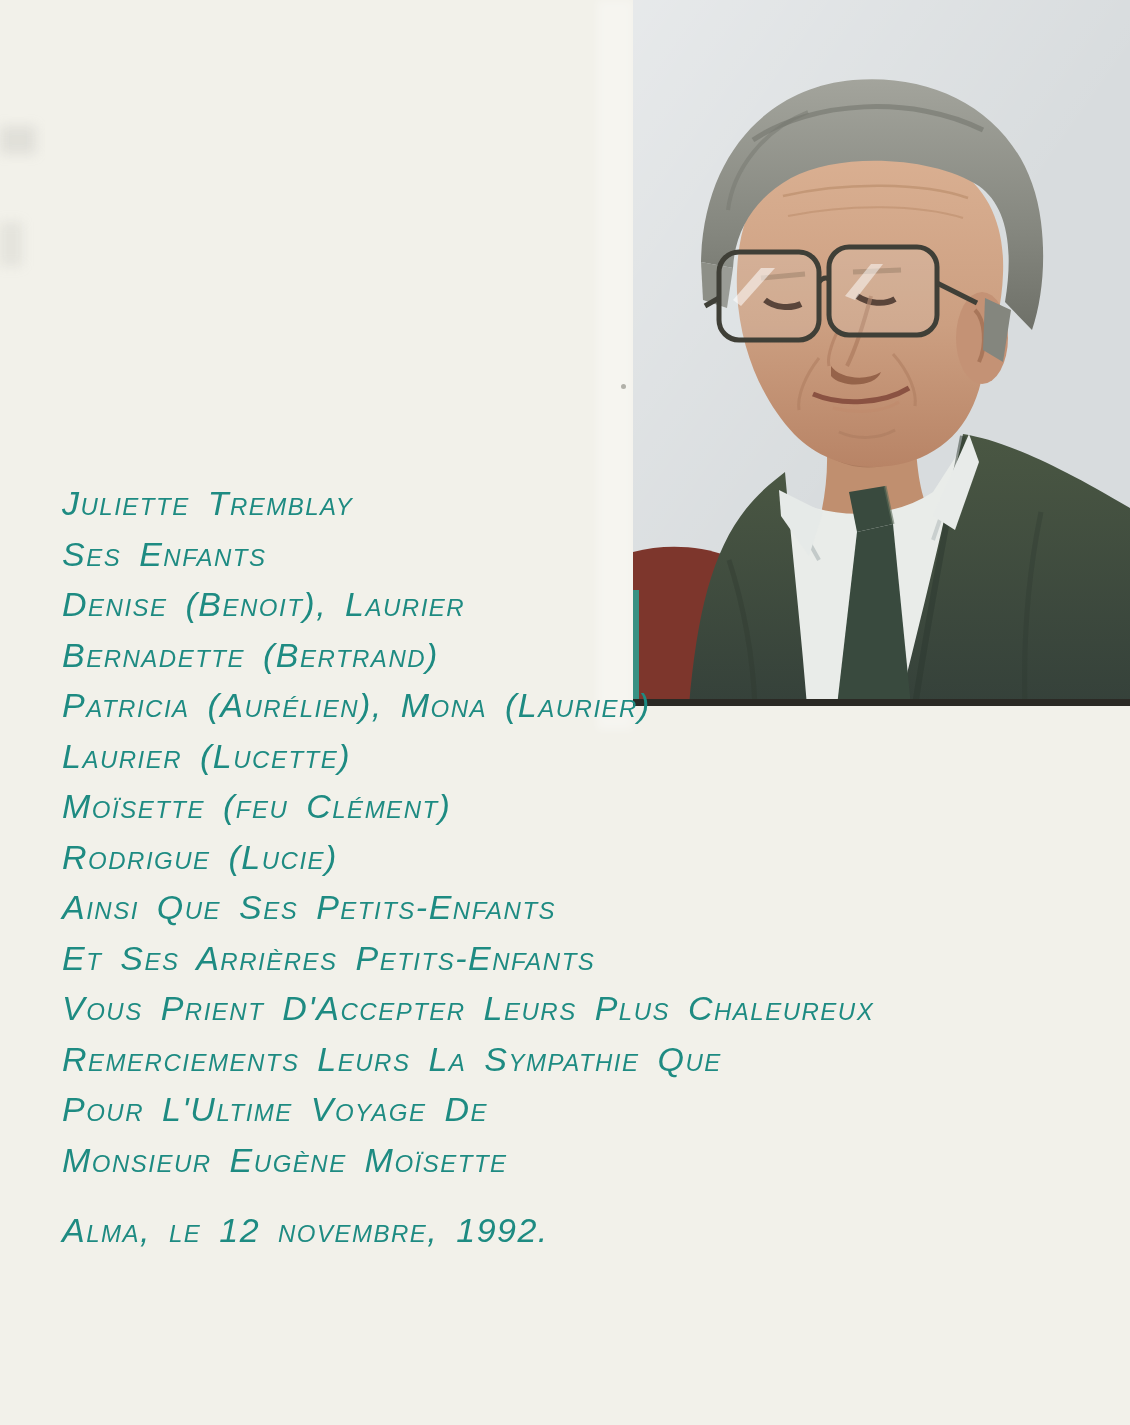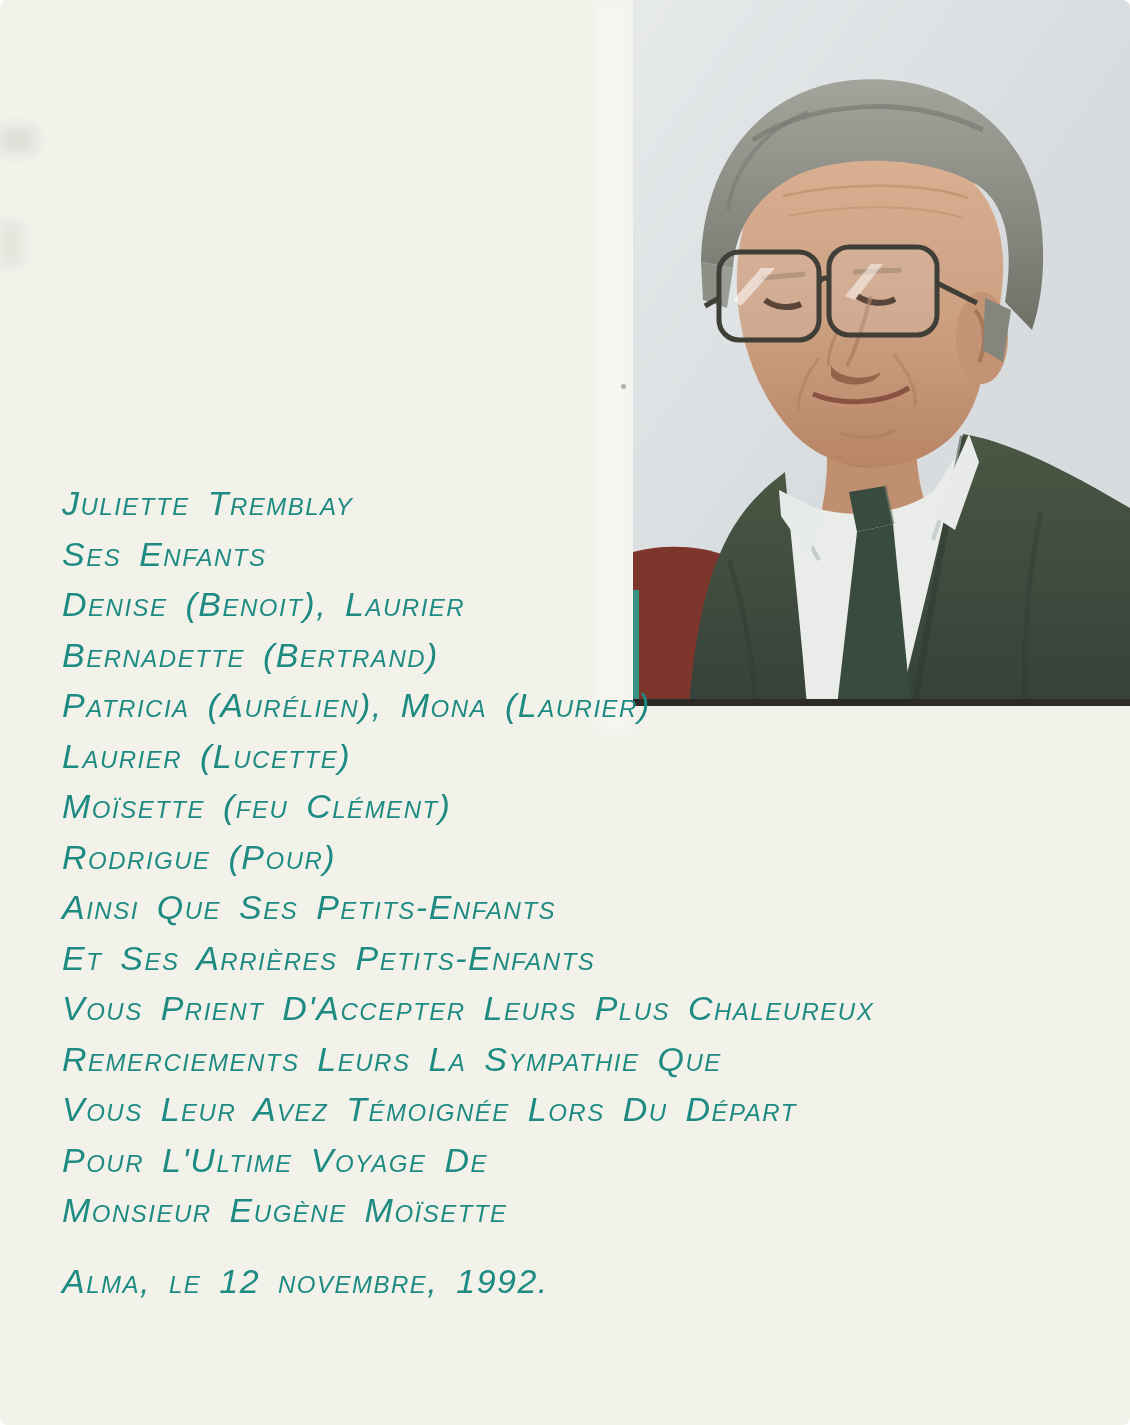--- a/index.html
+++ b/index.html
@@ -2,21 +2,20 @@
 <html><head>
 <meta charset="utf-8">
 <style>
   html,body { margin:0; padding:0; }
   .page {
     position:relative;
     width:1130px; height:1425px;
     background:#f2f1ea;
     overflow:hidden;
     font-family:"Liberation Sans", sans-serif;
-    border-radius:8px;
   }
   
   .streak { position:absolute; pointer-events:none; }
   .streak.s1 { left:0; top:126px; width:36px; height:28px; background:rgba(165,165,158,.22); filter:blur(6px); }
   .streak.s2 { left:0; top:222px; width:22px; height:44px; background:rgba(165,165,158,.18); filter:blur(6px); }
   .streak.s3 { left:597px; top:0; width:36px; height:730px; background:rgba(255,255,255,.30); filter:blur(4px); }
   .speck { position:absolute; left:621px; top:384px; width:5px; height:5px; border-radius:50%; background:rgba(120,120,112,.55); }
 
   .ack {
     position:absolute;
@@ -167,24 +166,23 @@
   </div>
 
   <div class="ack">
     <div>Juliette Tremblay</div>
     <div>Ses Enfants</div>
     <div>Denise (Benoit), Laurier</div>
     <div>Bernadette (Bertrand)</div>
     <div>Patricia (Aurélien), Mona (Laurier)</div>
     <div>Laurier (Lucette)</div>
     <div>Moïsette (feu Clément)</div>
-    <div>Rodrigue (Pour)</div>
+    <div>Rodrigue (Lucie)</div>
     <div>Ainsi Que Ses Petits-Enfants</div>
     <div>Et Ses Arrières Petits-Enfants</div>
     <div>Vous Prient D'Accepter Leurs Plus Chaleureux</div>
     <div>Remerciements Leurs La Sympathie Que</div>
-    <div>Vous Leur Avez Témoignée Lors Du Départ</div>
     <div>Pour L'Ultime Voyage De</div>
     <div>Monsieur Eugène Moïsette</div>
     <div class="dateline">Alma, le 12 novembre, 1992.</div>
   </div>
 
 </div>
 
 </body></html>

